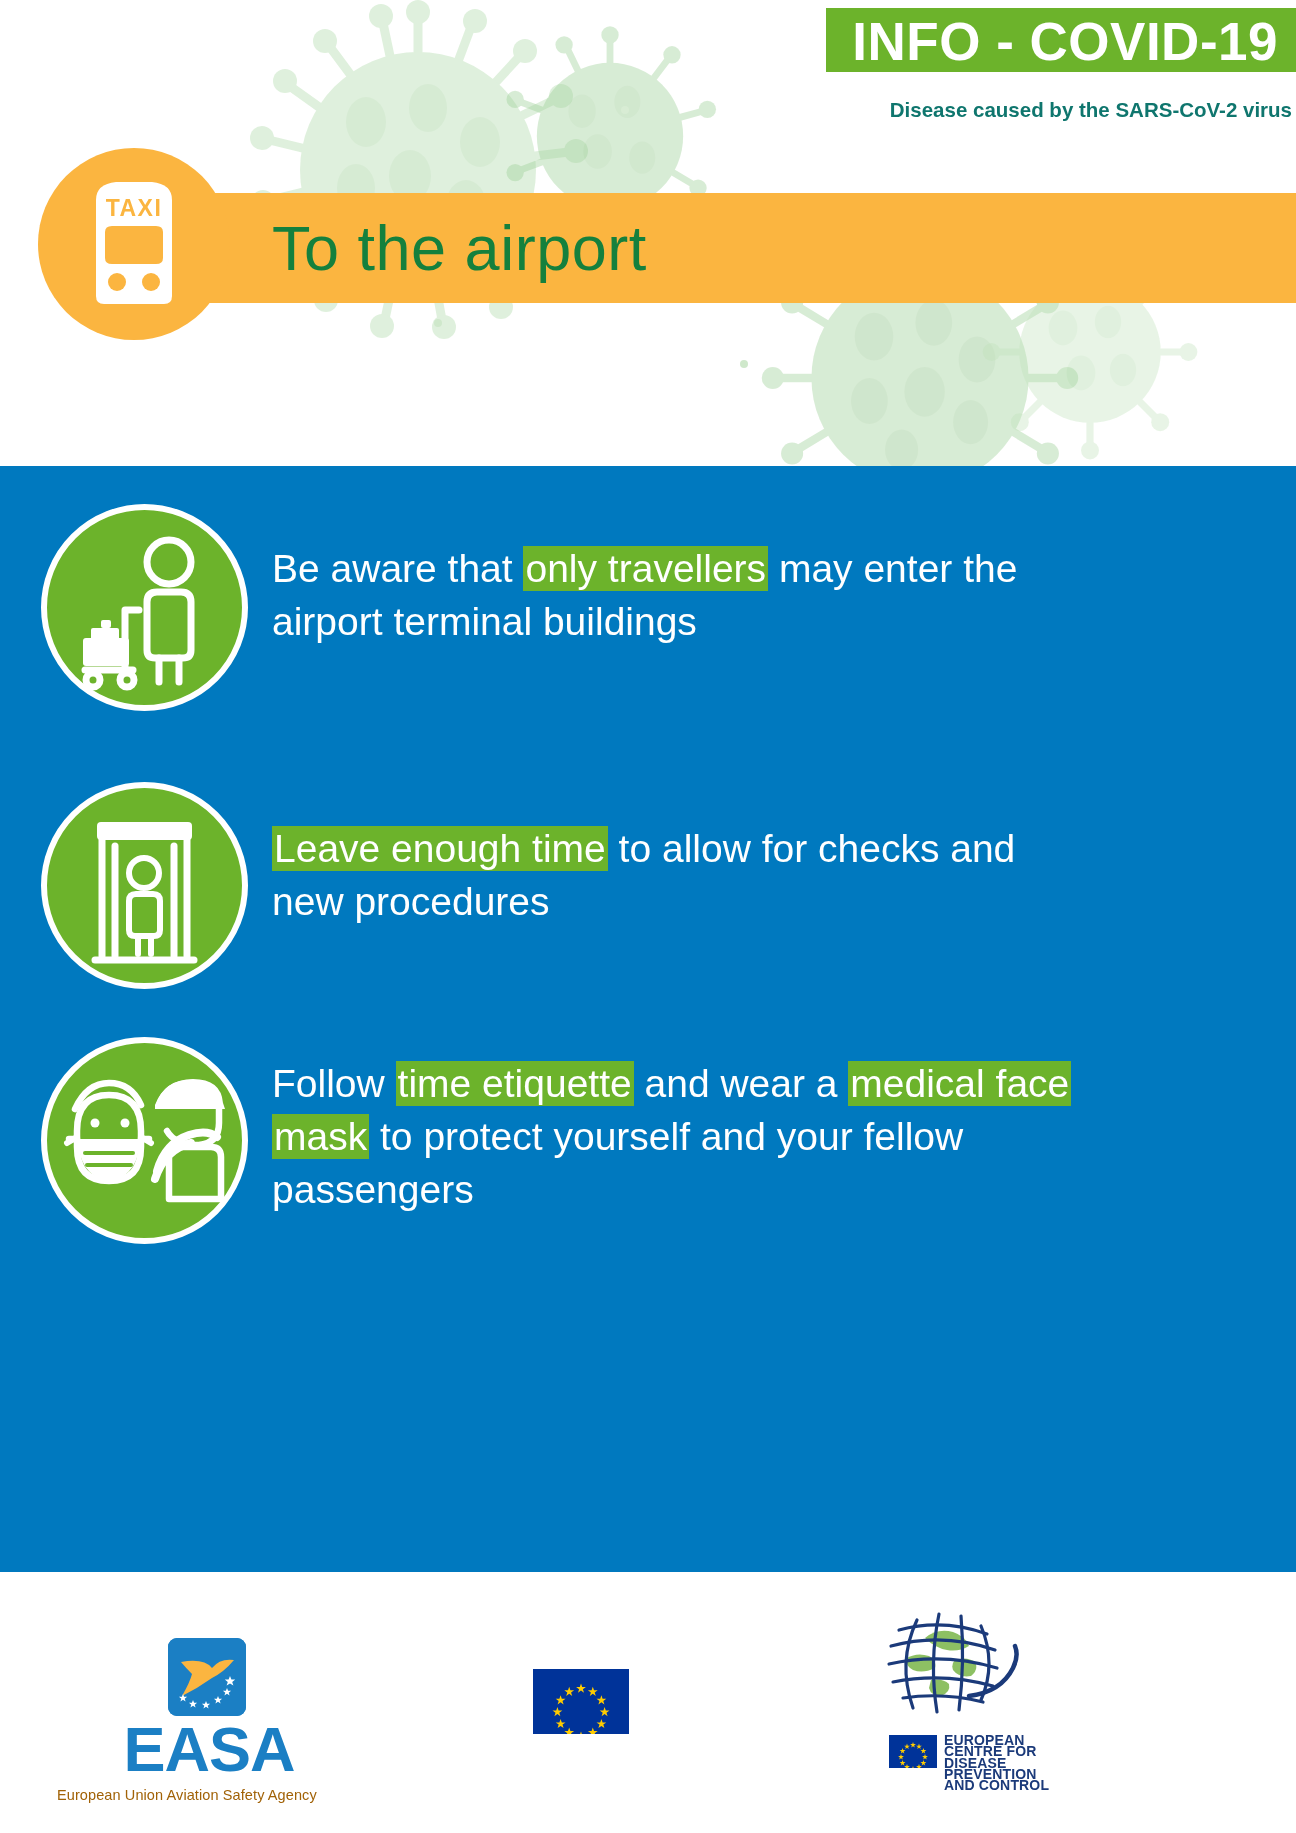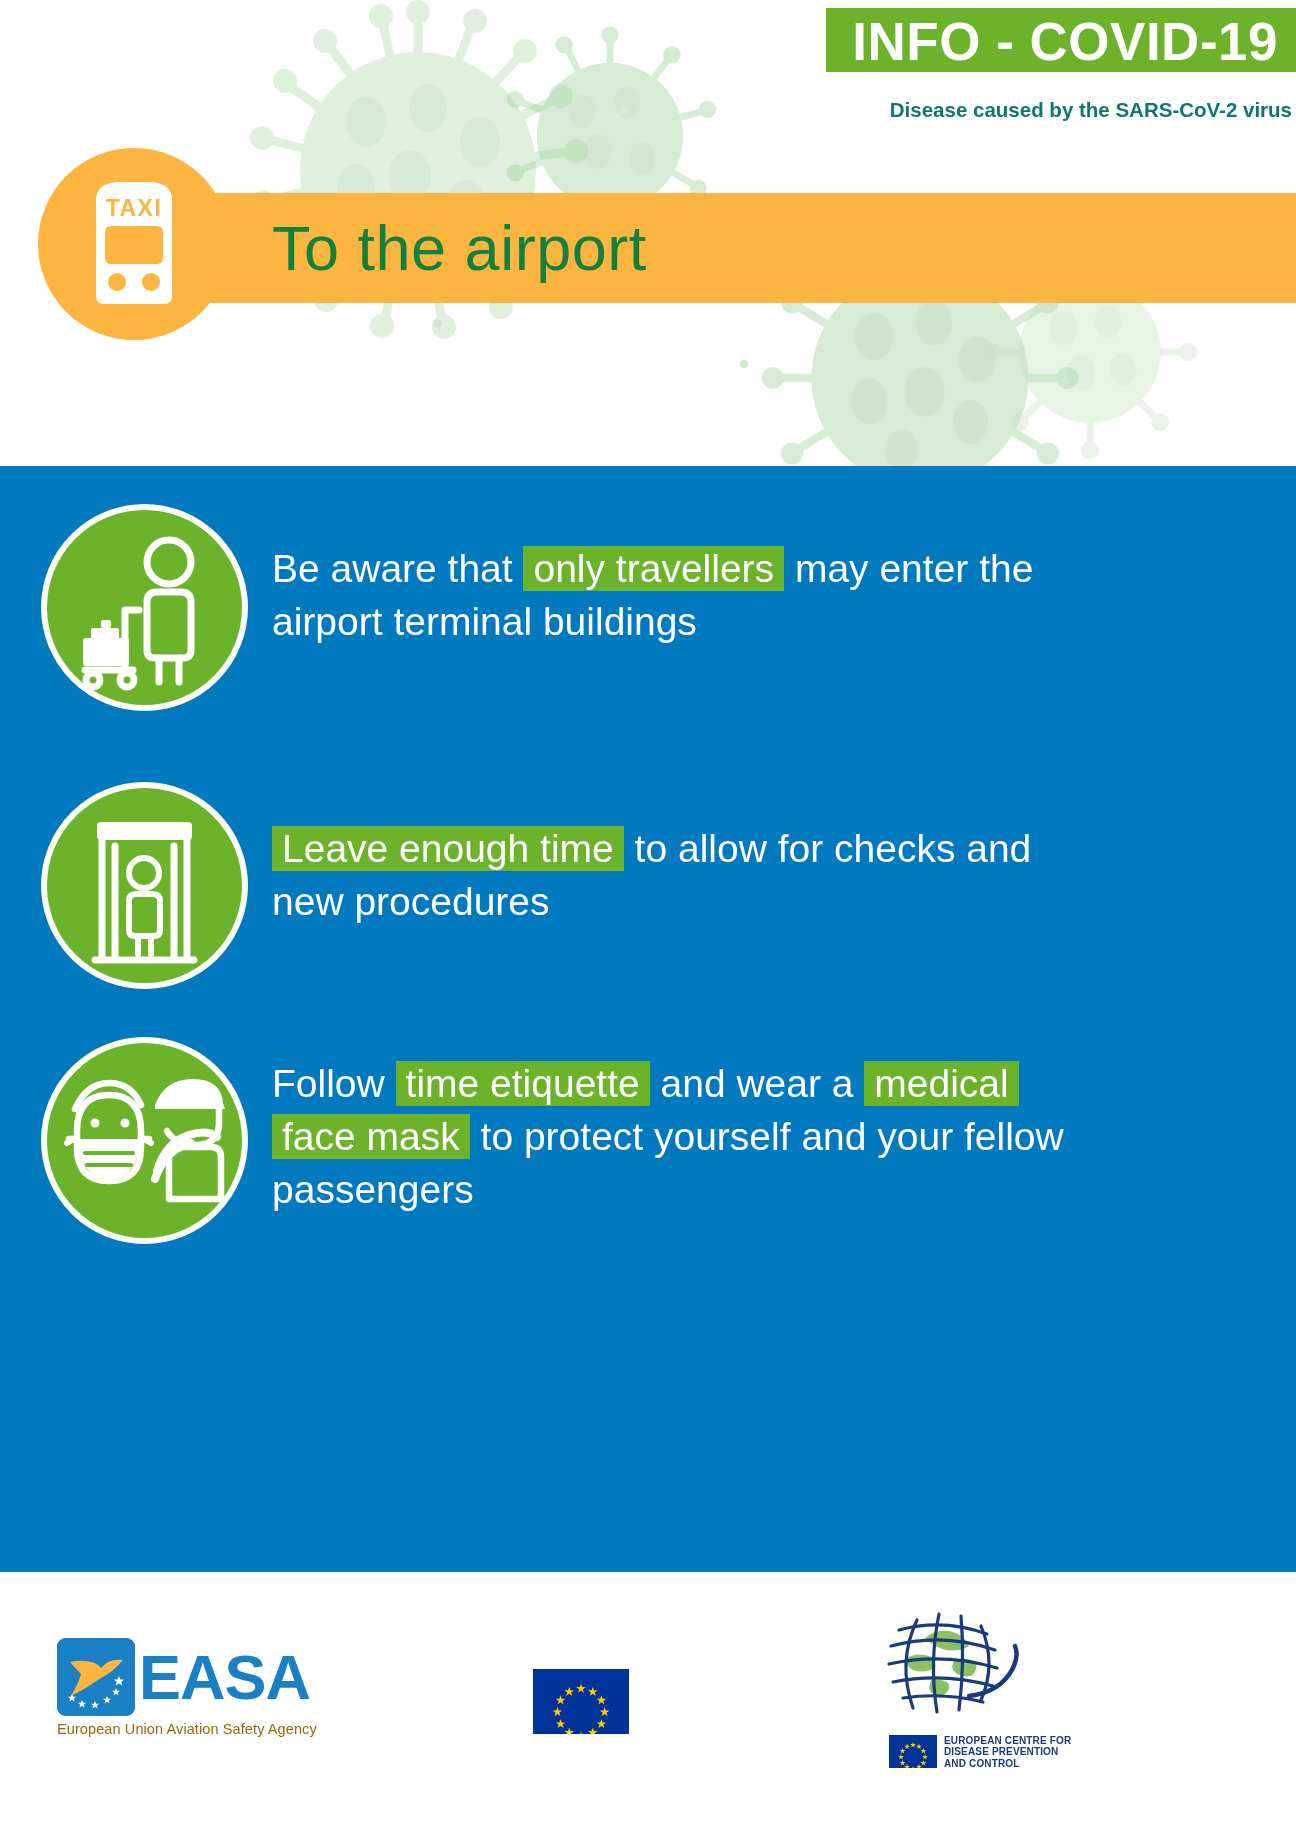--- a/index.html
+++ b/index.html
@@ -138,41 +138,41 @@
     color: #ffffff;
     font-weight: 400;
   }
   .row-3 .row-text { top: 20px; }
   .row-2 .row-text { top: 40px; }
   .row-1 .row-text { top: 38px; }
 
   .hl {
     background: #6cb32b;
     color: #ffffff;
-    padding: 1px 10px;
+    padding: 1px 2px;
     box-decoration-break: clone;
     -webkit-box-decoration-break: clone;
   }
 
   
   .footer {
     position: absolute;
     left: 0;
     top: 1572px;
     width: 1296px;
     height: 261px;
     background: #ffffff;
   }
   .easa-logo {
     position: absolute;
     left: 57px;
     top: 66px;
     width: 300px;
   }
-  .easa-row { display: flex; align-items: center; }
+  .easa-row { display: flex; align-items: center; flex-direction: column; }
   .easa-mark {
     width: 78px; height: 78px;
     border-radius: 9px;
     background: #1b7fc4;
     position: relative;
     flex: 0 0 auto;
   }
   .easa-word {
     font-size: 63px;
     font-weight: 700;
@@ -221,21 +221,21 @@
     margin-left: 34px;
   }
   .ecdc-flag {
     width: 48px; height: 33px;
     background: #003399;
     position: relative;
     flex: 0 0 auto;
   }
   .ecdc-caption {
     margin-left: 7px;
-    font-size: 10px;
+    font-size: 14px;
     line-height: 11.3px;
     color: #1b3a7a;
     font-weight: 700;
     letter-spacing: 0.15px;
   }
 </style>
 </head>
 <body>
 
 <div class="poster">

